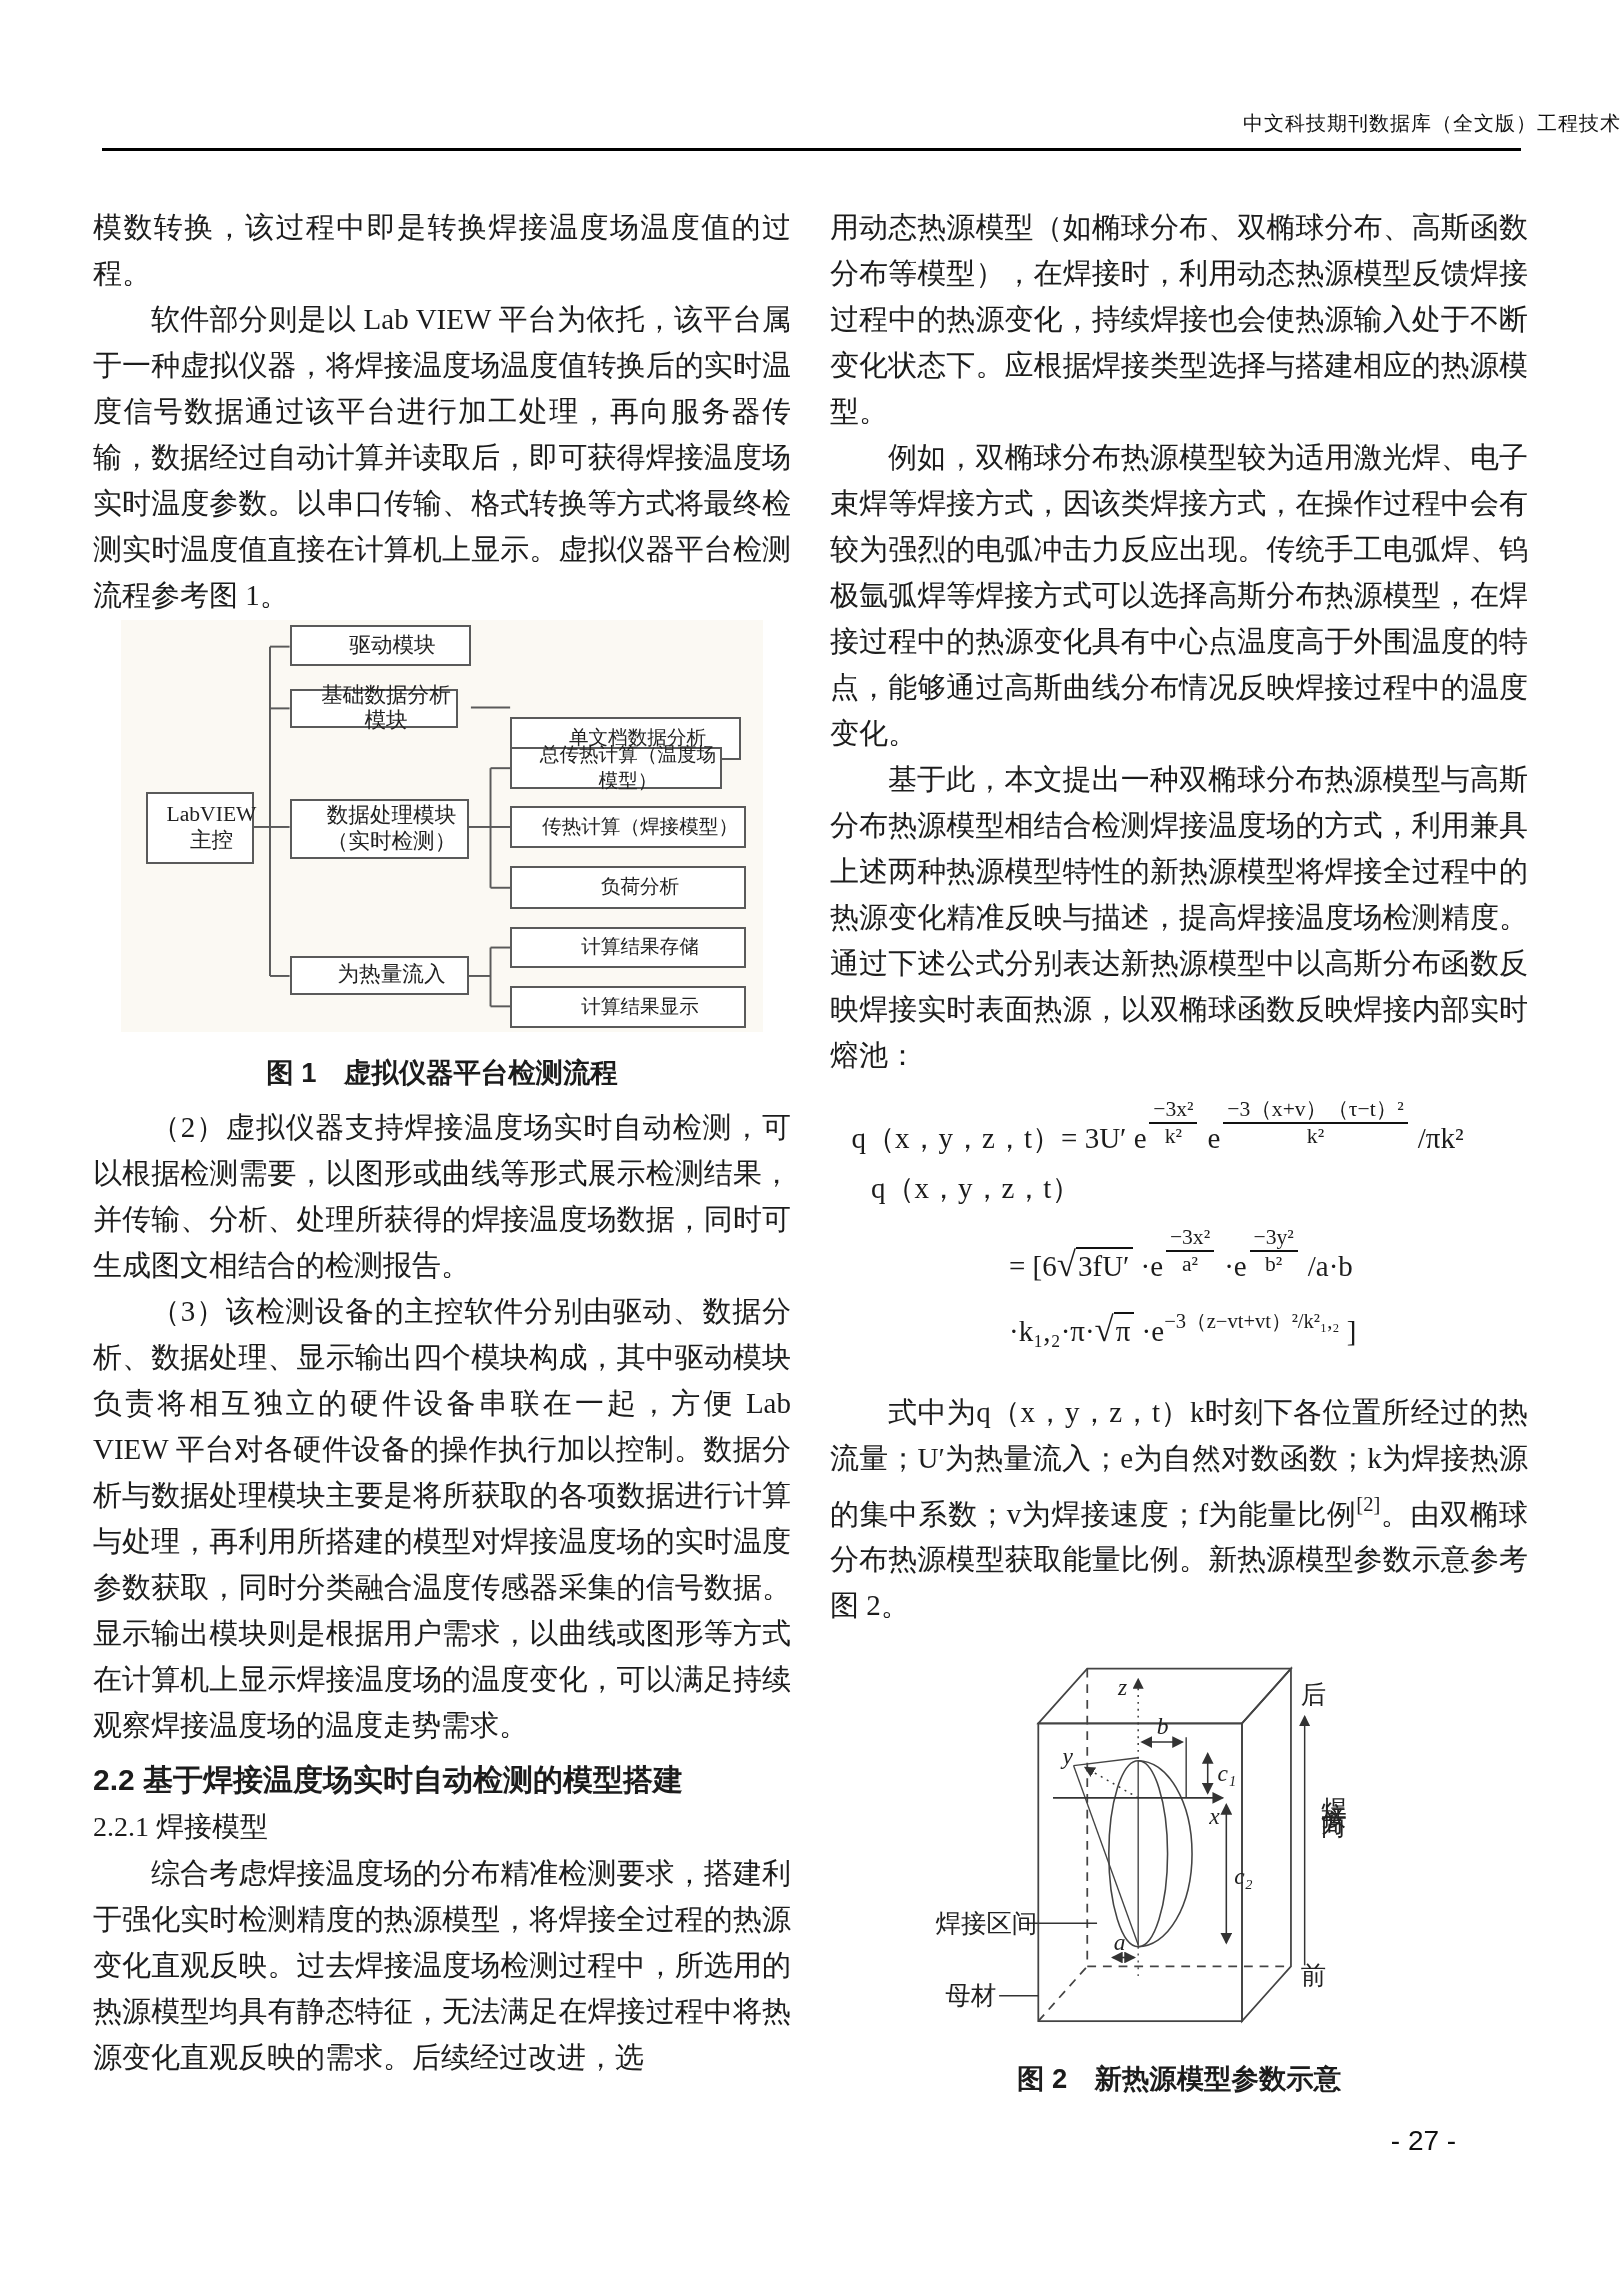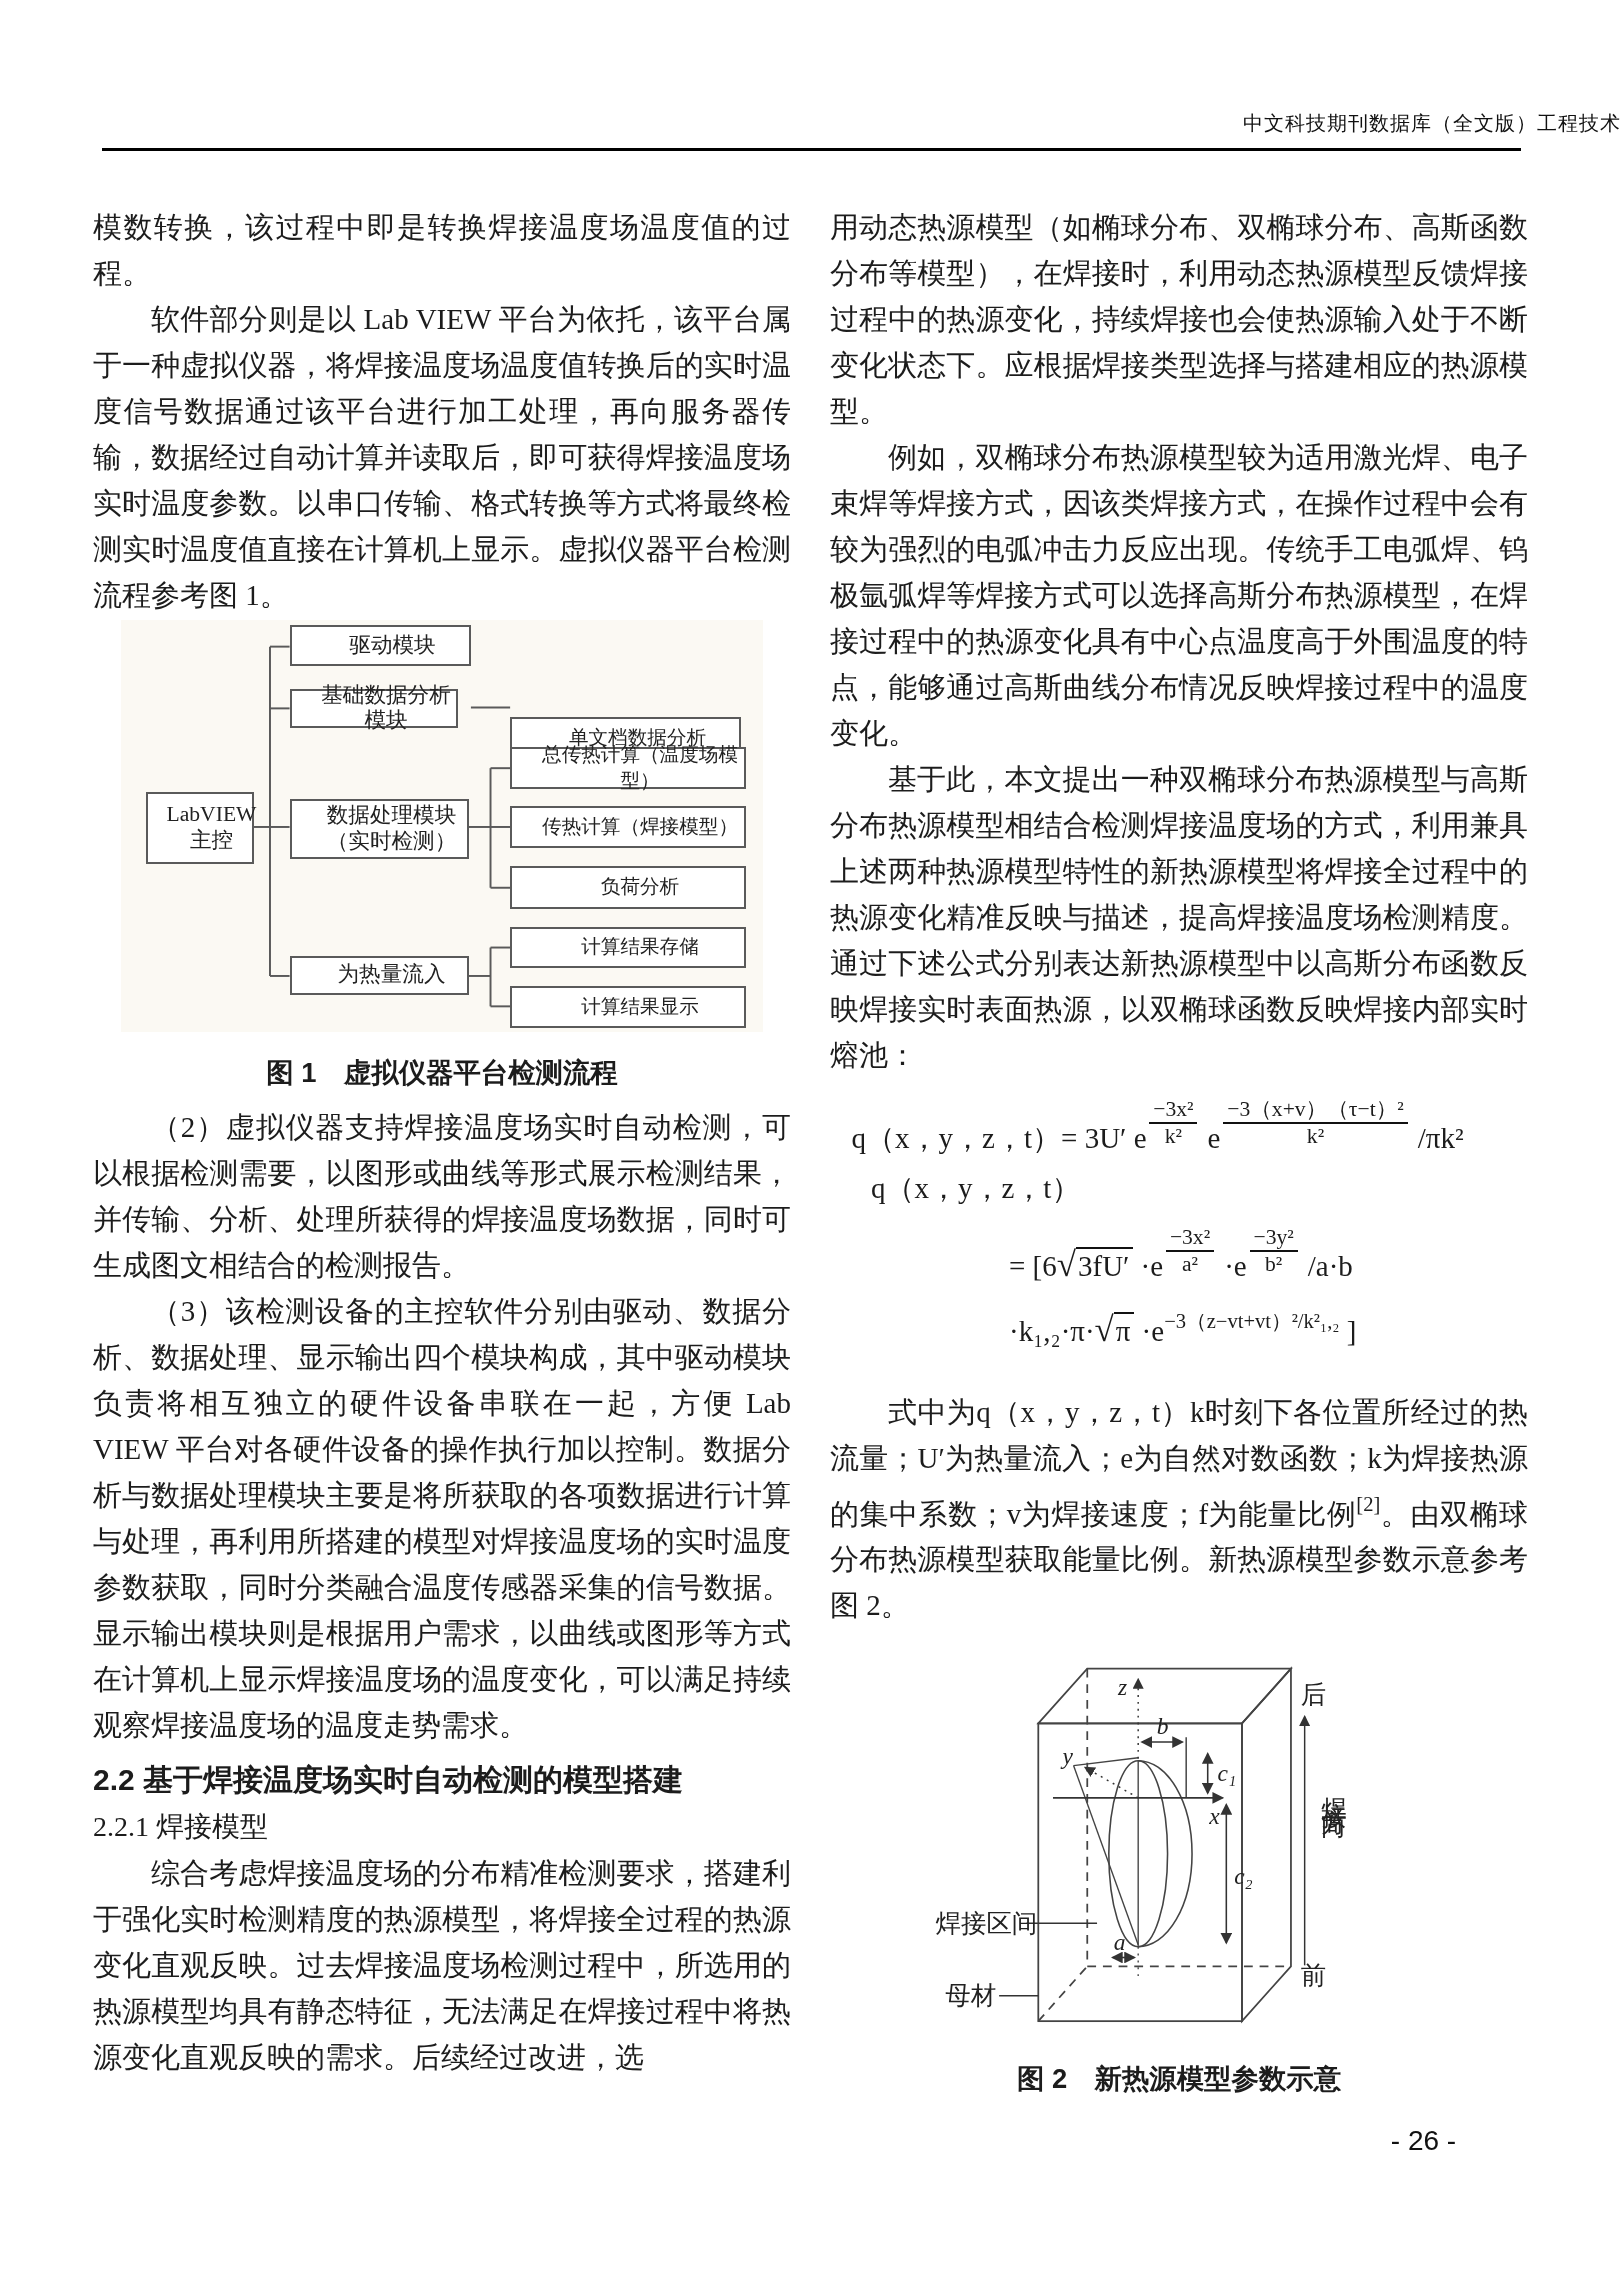--- a/index.html
+++ b/index.html
@@ -100,21 +100,21 @@
       <div class="fbox fb-branch" style="left:169px;top:179px;width:179px;height:60px;">
         <span>数据处理模块</span>
         <span>（实时检测）</span>
       </div>
       <div class="fbox fb-branch" style="left:169px;top:336px;width:179px;height:39px;">
         <span>为热量流入</span>
       </div>
       <div class="fbox fb-leaf" style="left:389px;top:65px;width:231px;height:43px;margin-top:32px;">
         <span>单文档数据分析</span>
       </div>
-      <div class="fbox fb-leaf" style="left:389px;top:127px;width:236px;height:42px;">
+      <div class="fbox fb-leaf" style="left:389px;top:127px;width:212px;height:42px;">
         <span>总传热计算（温度场模型）</span>
       </div>
       <div class="fbox fb-leaf" style="left:389px;top:186px;width:236px;height:42px;">
         <span>传热计算（焊接模型）</span>
       </div>
       <div class="fbox fb-leaf" style="left:389px;top:246px;width:236px;height:43px;">
         <span>负荷分析</span>
       </div>
       <div class="fbox fb-leaf" style="left:389px;top:307px;width:236px;height:41px;">
         <span>计算结果存储</span>
@@ -217,15 +217,15 @@
         <text class="f2-cjk" x="25" y="292" text-anchor="start">焊接区间</text>
         <text class="f2-cjk" x="35" y="366" text-anchor="start">母材</text>
         <text class="f2-cjk" x="398" y="58" text-anchor="start">后</text>
         <text class="f2-cjk" x="398" y="345" text-anchor="start">前</text>
         <text class="f2-cjk" x="432" y="133" style="writing-mode:vertical-rl;text-orientation:upright;letter-spacing:6px;">焊接方向</text>
       </svg>
     </div>
     <div class="fig-cap">图 2　新热源模型参数示意</div>
   </div>
 
-  <div class="pgnum">- 26 -</div>
+  <div class="pgnum">- 27 -</div>
 </div>
 
 
 </body></html>

